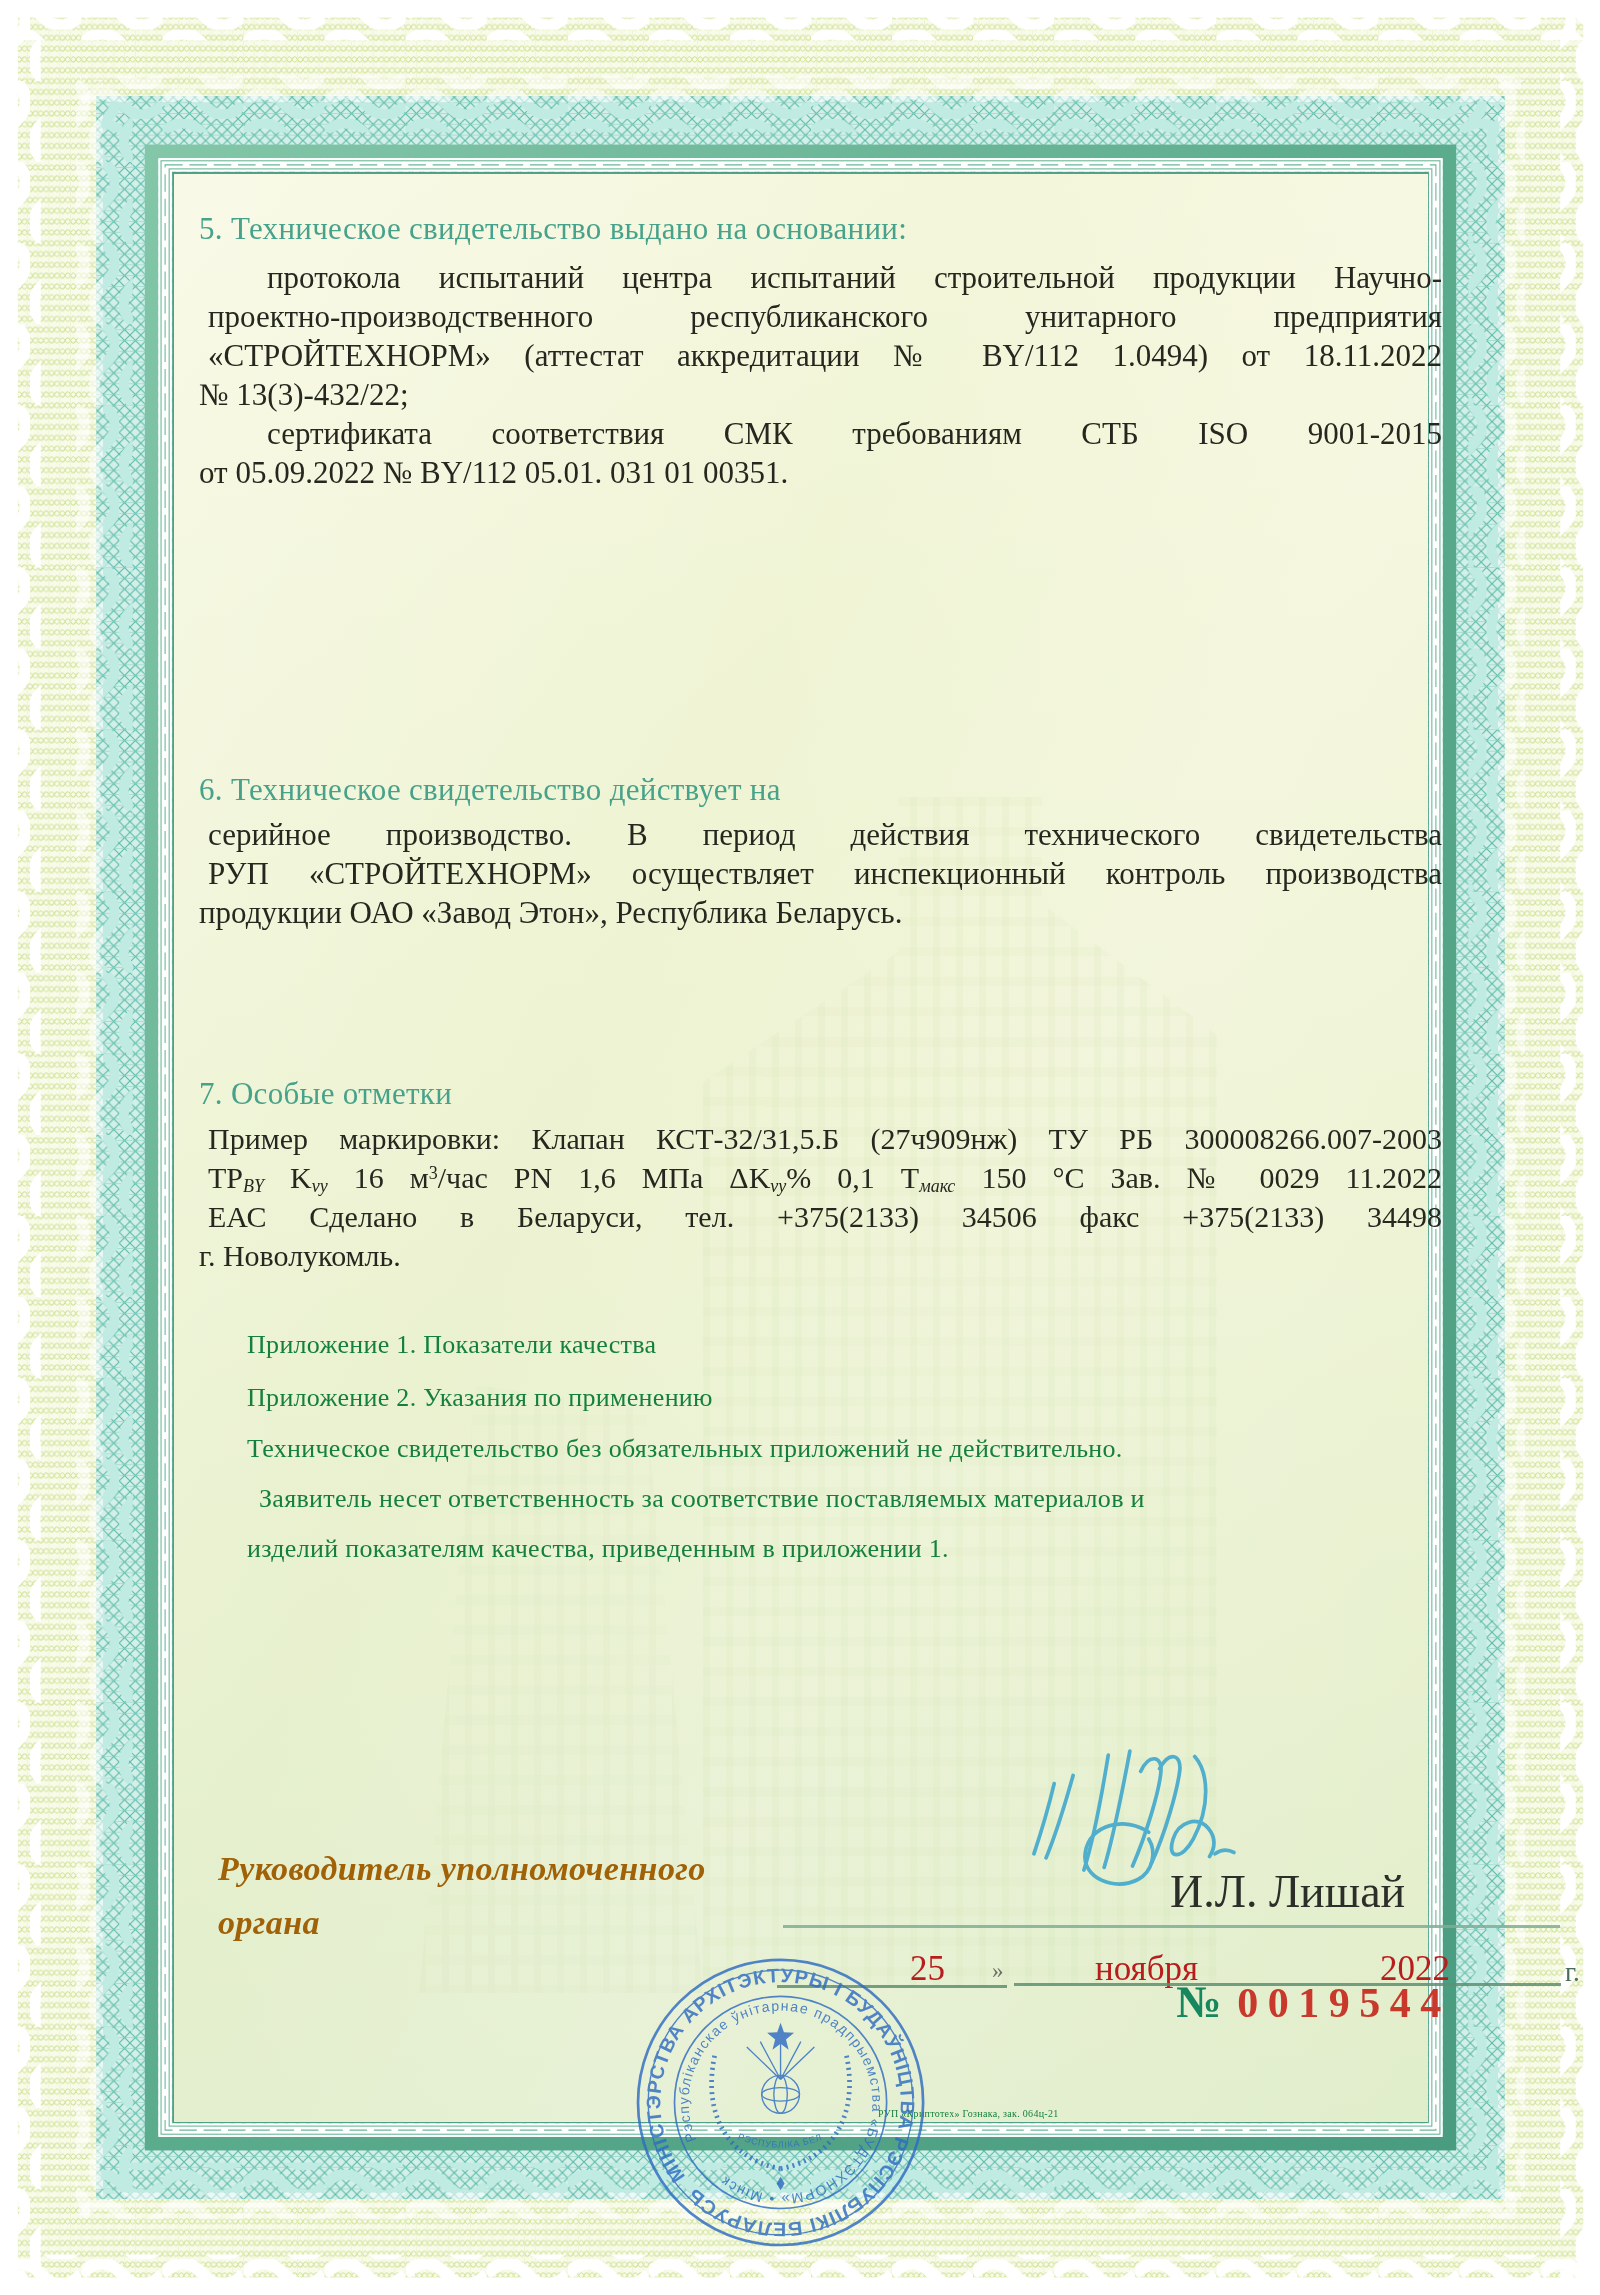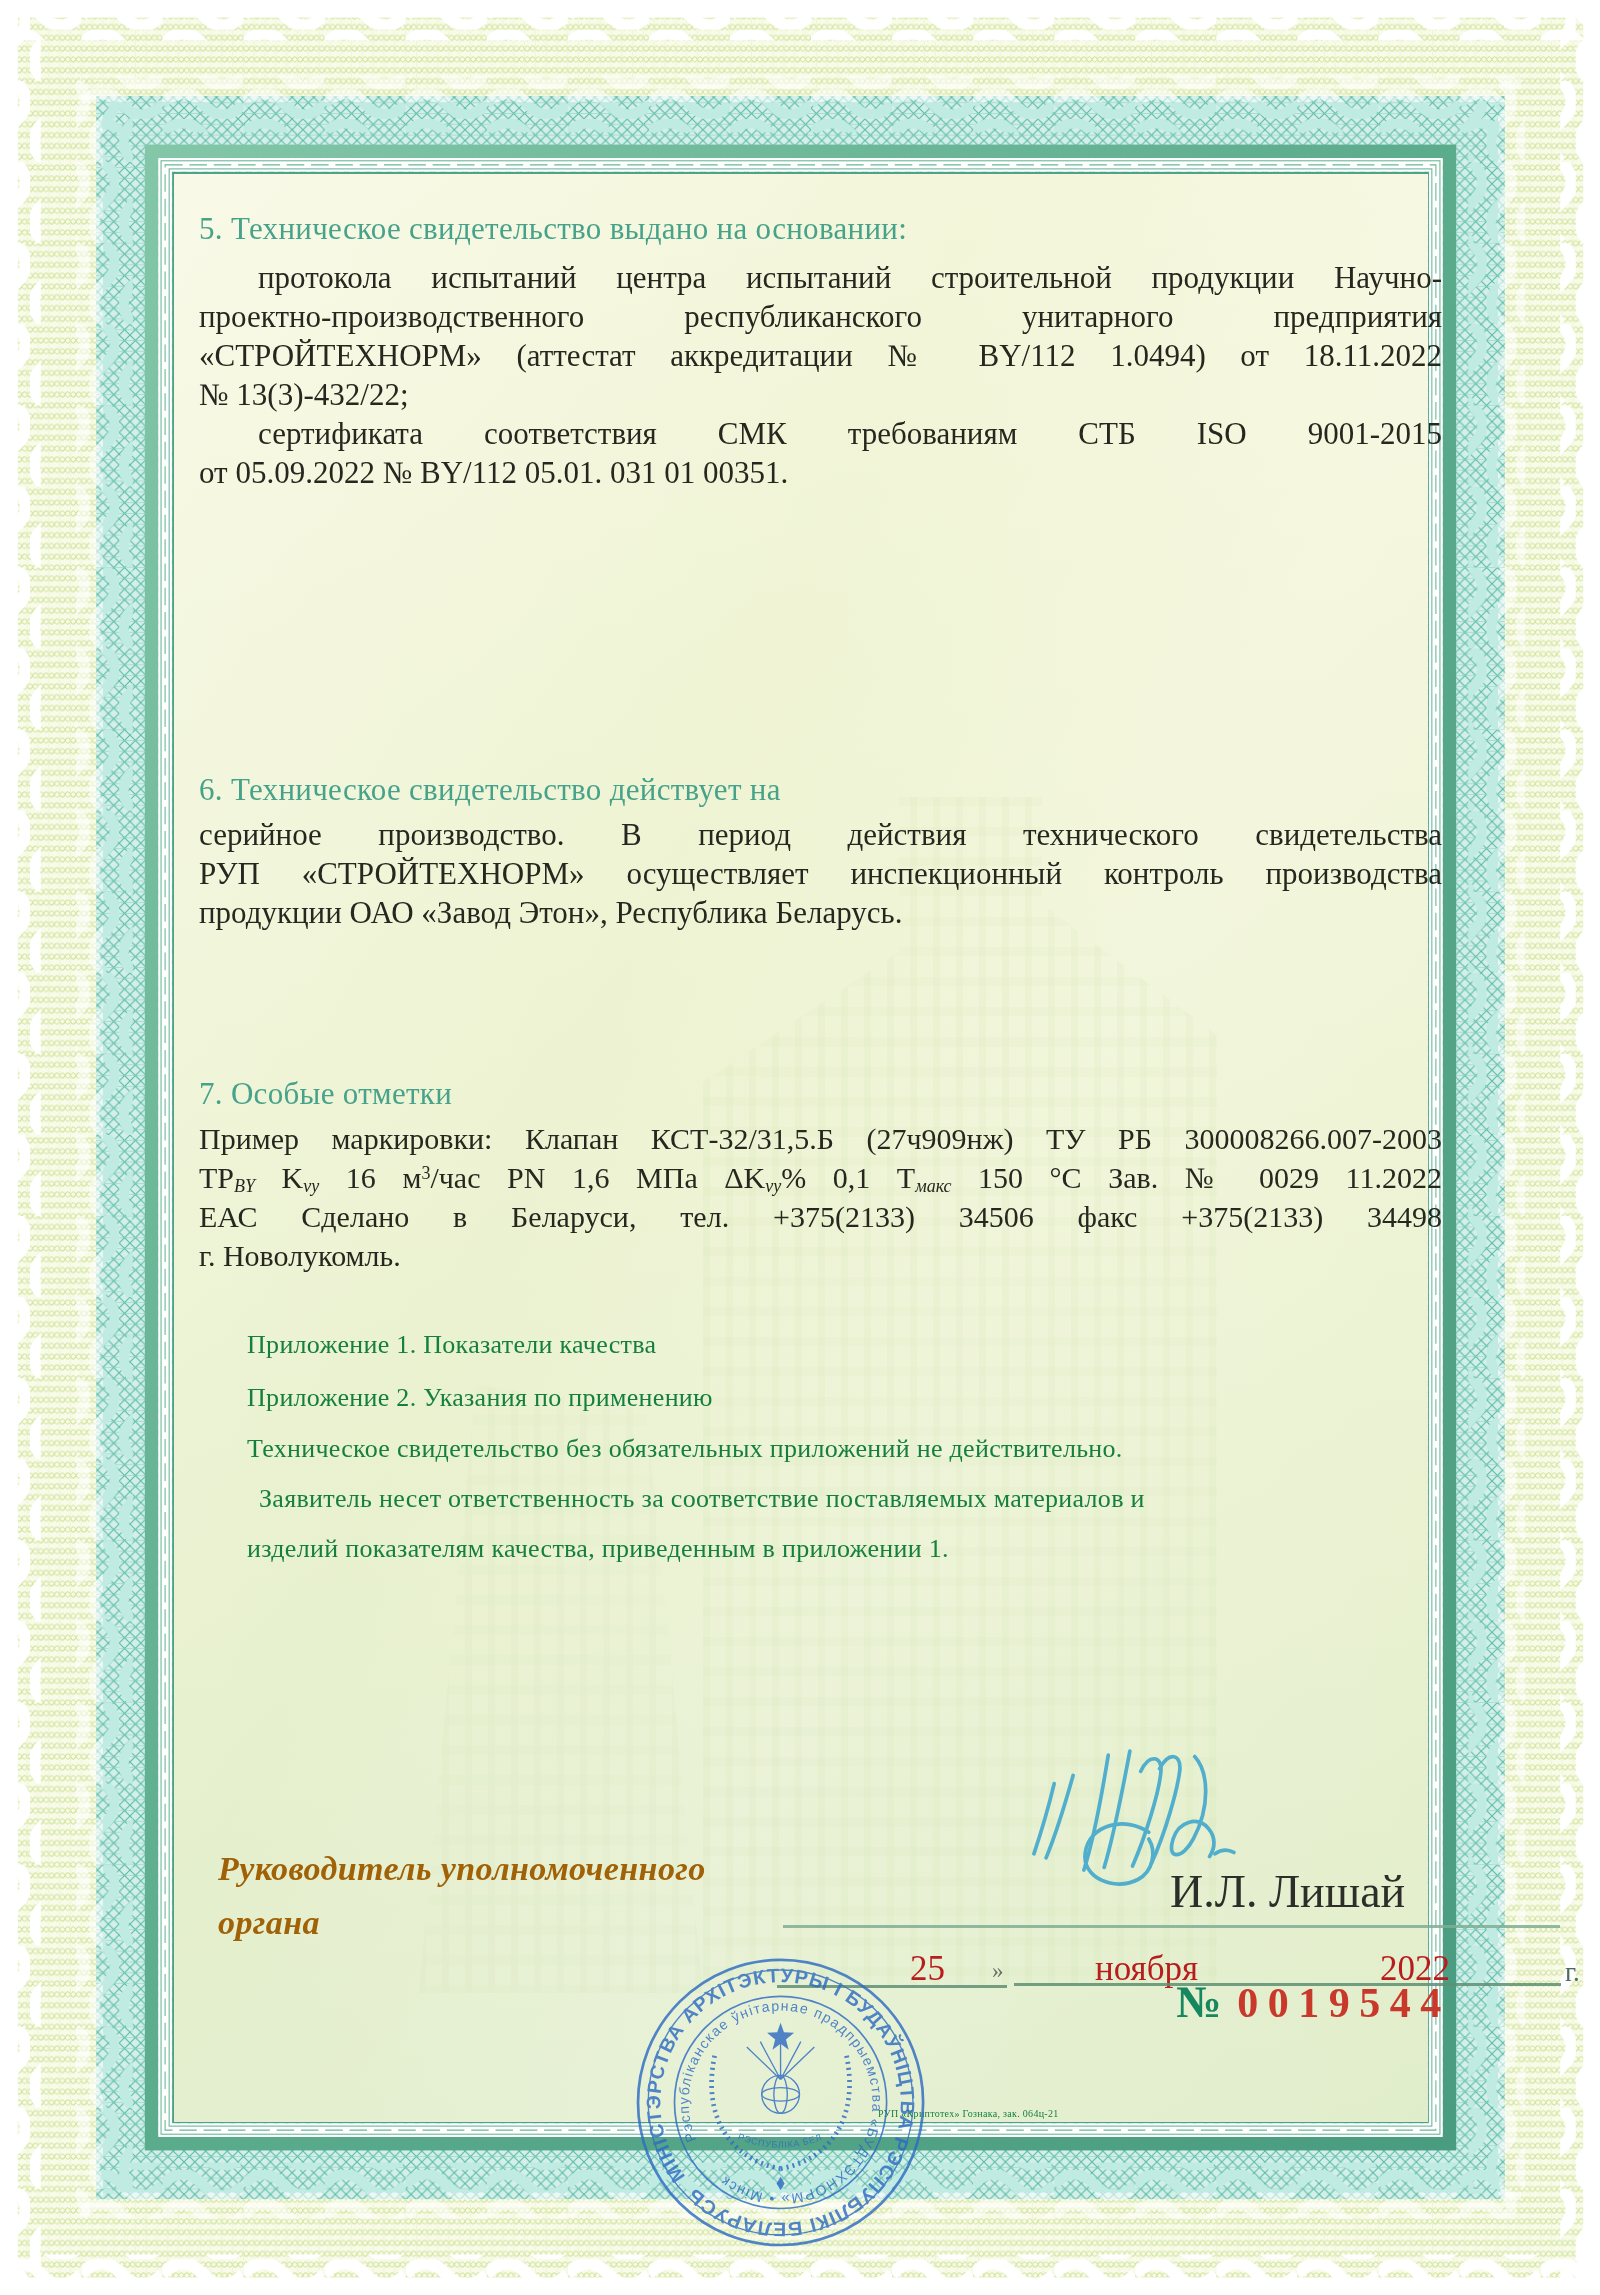--- a/index.html
+++ b/index.html
@@ -21,21 +21,21 @@
   .bld1{left:703px;top:797px;width:514px;height:1189px;
     clip-path:polygon(38% 0,66% 0,66% 9%,100% 20%,100% 100%,0 100%,0 24%,38% 13%);}
   .bld2{left:419px;top:1385px;width:284px;height:608px;opacity:.10;
     clip-path:polygon(20% 0,80% 4%,100% 100%,0 100%);}
   
   .abs{position:absolute;z-index:2;}
   .h-green{font-size:31px;line-height:35px;color:#46a28a;letter-spacing:0.3px;}
   .para{width:1243px;}
   .tl{font-size:31px;line-height:39px;color:#26281f;}
   .s7 .tl{font-size:30px;line-height:39px;}
-  .j{text-align:justify;text-align-last:justify;}
+  .j{text-align:justify;text-align-last:justify;margin-left:9px;}
   .tl sub{font-size:60%;vertical-align:-0.22em;line-height:0;font-style:italic;}
   .tl sup{font-size:60%;vertical-align:0.5em;line-height:0;}
   .attach{font-size:26px;color:#15803d;letter-spacing:0.3px;margin-left:48px;}
   .role{font-size:34px;font-weight:bold;color:#a16207;letter-spacing:0.4px;font-style:italic;}
   .name{font-size:46px;color:#2c2e2a;}
   .date-item{font-size:35px;color:#b91c1c;}
   .small-gray{color:#6b6f66;}
   .hline{position:absolute;z-index:2;height:2.7px;background:#7fae94;opacity:.85;}
   .hline.dark{background:#5e8f72;height:3.4px;}
   .serial{display:flex;align-items:baseline;gap:16px;}

